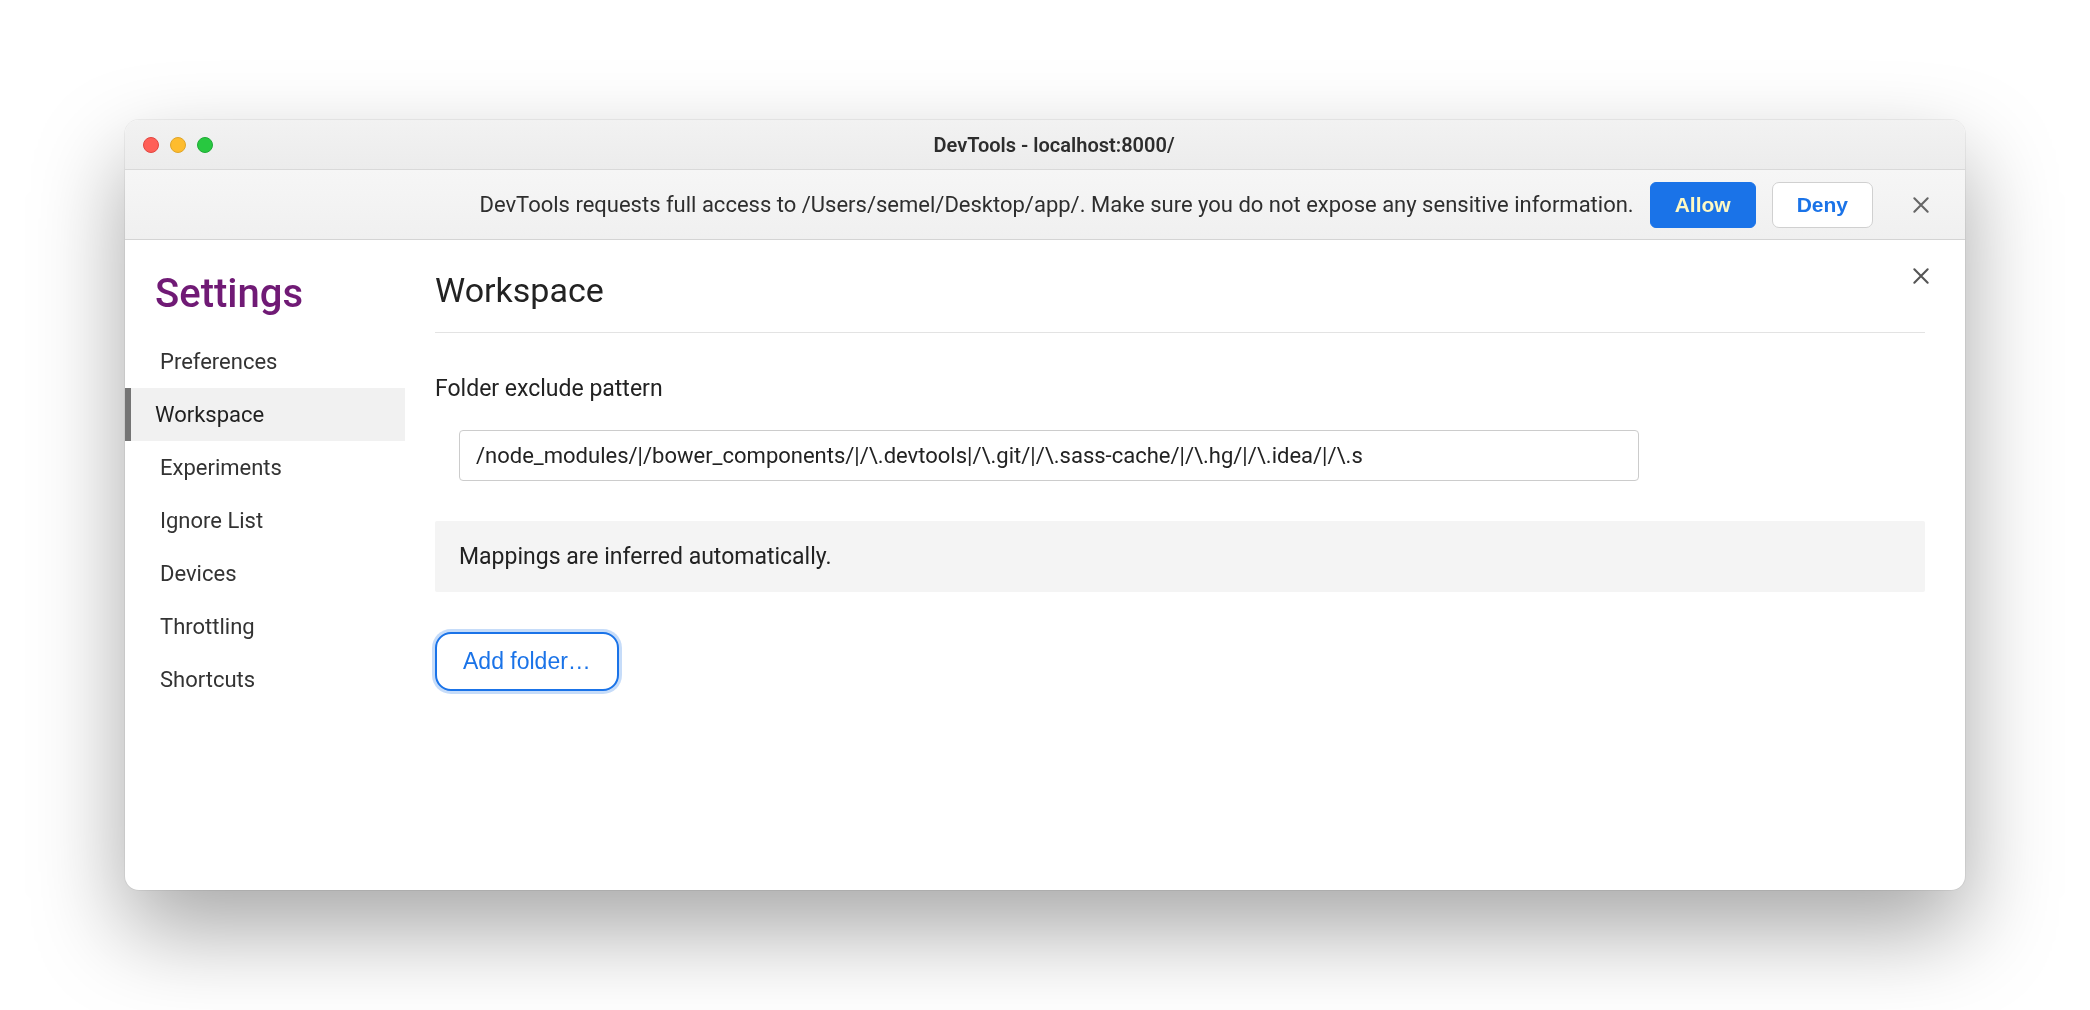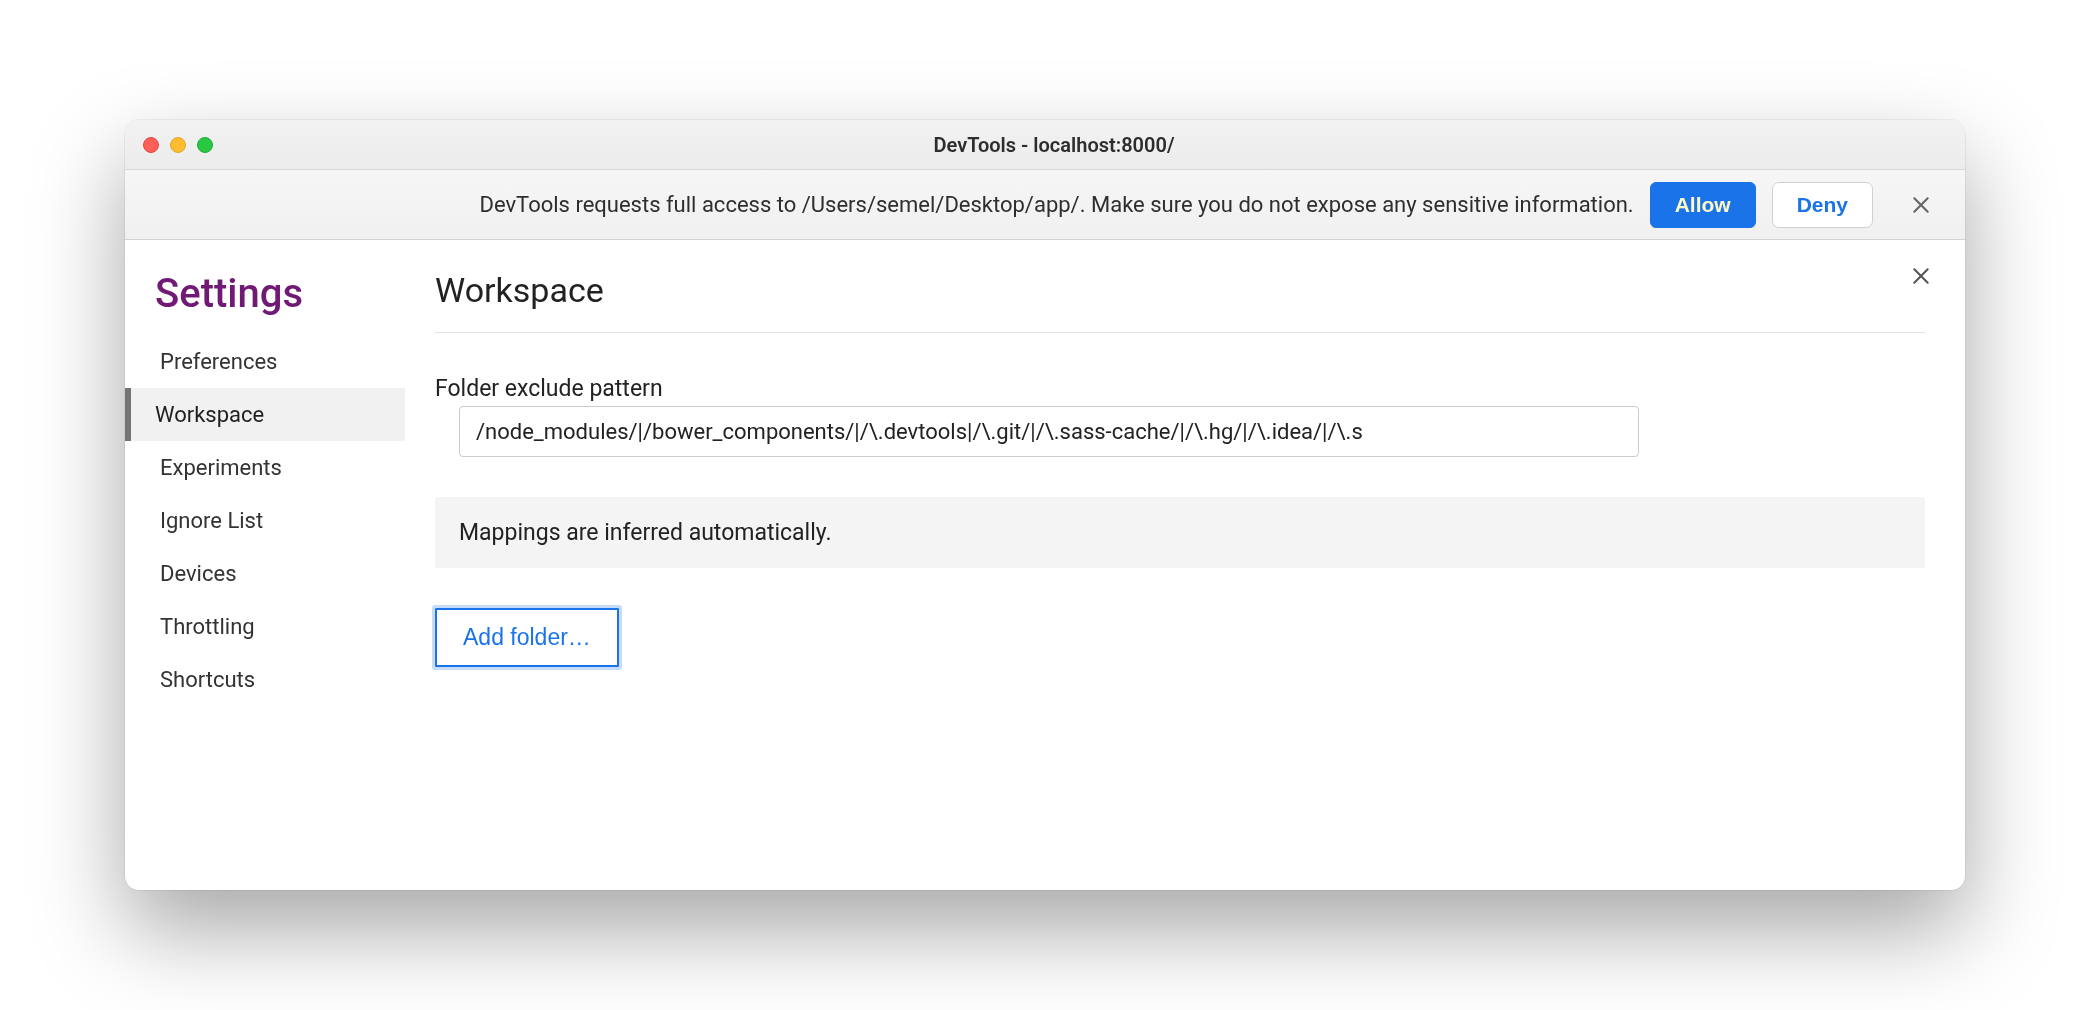--- a/index.html
+++ b/index.html
@@ -138,21 +138,21 @@
     font-size: 34px;
     font-weight: 400;
     color: #222;
     padding-bottom: 22px;
     border-bottom: 1px solid #e3e3e3;
   }
   .section-label {
     font-size: 23px;
     color: #222;
     margin-top: 42px;
-    margin-bottom: 4px;
+    margin-bottom: 28px;
   }
   .exclude-input {
     width: 1180px;
     max-width: 80%;
     font-size: 22px;
     padding: 12px 16px;
     border: 1px solid #ccc;
     border-radius: 4px;
     color: #222;
     margin-left: 24px;
@@ -167,21 +167,21 @@
     border-radius: 2px;
   }
   .add-folder {
     display: inline-block;
     margin-top: 40px;
     font-size: 23px;
     font-weight: 500;
     color: #1a73e8;
     background: #fff;
     border: 2px solid #1a73e8;
-    border-radius: 1px;
+    border-radius: 16px;
     padding: 14px 26px;
     cursor: pointer;
     box-shadow: 0 0 0 3px rgba(26,115,232,0.25);
   }
   .x-svg { width: 20px; height: 20px; }
 </style>
 </head>
 <body>
 
 <div class="window">

